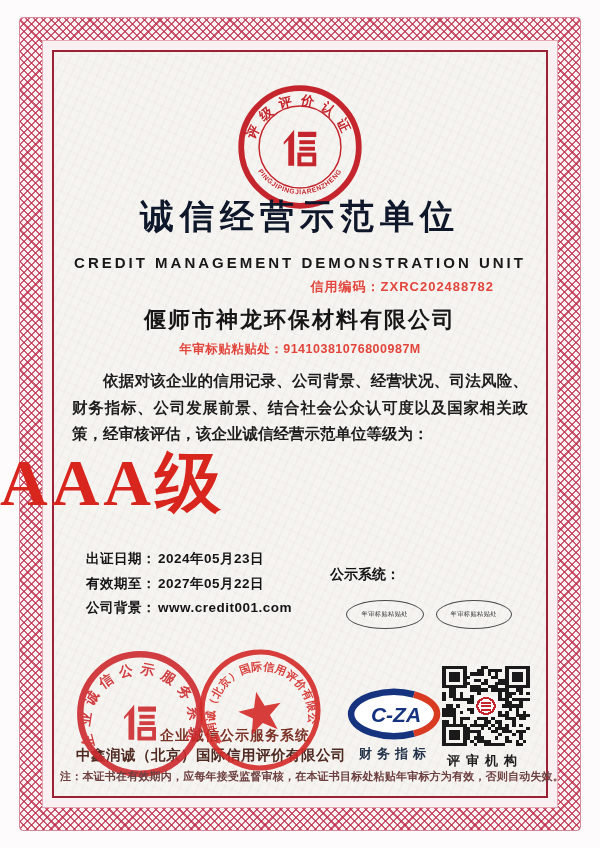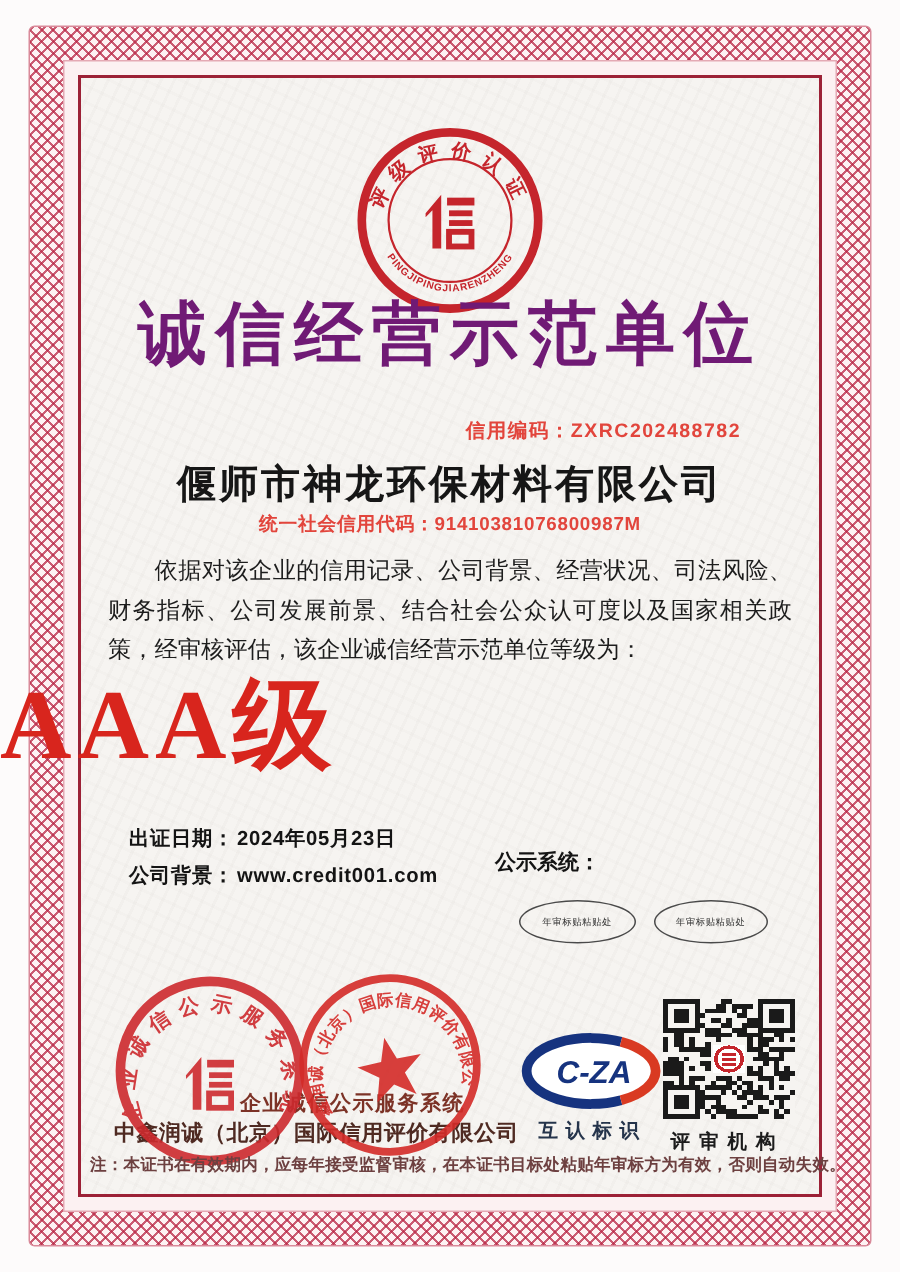--- a/index.html
+++ b/index.html
@@ -25,44 +25,44 @@
   .inner{
     position:absolute;left:52px;top:50px;right:52px;bottom:50px;
     background:
       repeating-linear-gradient(115deg, rgba(205,200,195,.10) 0 2px, rgba(0,0,0,0) 2px 8px),
       repeating-linear-gradient(25deg, rgba(210,205,200,.08) 0 2px, rgba(0,0,0,0) 2px 10px),
       #f6f4f1;
     border:2px solid #9c2136;
   }
   .title{
     left:0;right:0;top:198px;text-align:center;
-    font-family:Liberation Serif, serif;
-    font-size:46px;font-weight:900;color:#701a75;letter-spacing:6px;line-height:1.1;
+    font-family:Liberation Sans, sans-serif;
+    font-size:34px;font-weight:900;color:#0f172a;letter-spacing:6px;line-height:1.1;
   }
   .subtitle{
     left:0;right:0;top:254px;text-align:center;
     font-size:15px;font-weight:700;color:#181818;letter-spacing:3px;
   }
   .credit-code{
     right:106px;top:278px;text-align:right;
     font-size:13px;font-weight:700;color:#e2453c;letter-spacing:1px;
   }
   .company{
     left:0;right:0;top:305px;text-align:center;
-    font-size:26px;font-weight:900;color:#161616;letter-spacing:2px;
+    font-size:22px;font-weight:900;color:#161616;letter-spacing:2px;
     font-family:"Liberation Sans","DejaVu Sans",sans-serif;
   }
   .uscc{
     left:0;right:0;top:341px;text-align:center;
     font-size:12.5px;font-weight:700;color:#e2453c;letter-spacing:.5px;
   }
   .para{
     left:72px;top:368px;width:456px;
     font-family:"Liberation Serif","DejaVu Serif",serif;
-    font-size:15.5px;font-weight:400;color:#1d1d1d;line-height:1.72;
+    font-size:15.5px;font-weight:700;color:#1d1d1d;line-height:1.72;
     text-align:justify;text-indent:2em;
   }
   .grade{
     left:0;right:0;top:438px;text-align:left;
     font-family:"Liberation Serif","DejaVu Serif",serif;
     font-size:66px;font-weight:900;color:#d8251d;letter-spacing:4px;
   }
   .details{left:86px;top:547px;}
   .detail-row{font-size:13.5px;font-weight:700;color:#141414;line-height:24.5px;letter-spacing:.5px;}
   .detail-row .val{margin-left:2px;}
@@ -118,29 +118,33 @@
     <g fill="#c5252c" transform="translate(60,61) scale(0.62) translate(-63,-61)">
       <polygon points="38,52 54,33 54,88 45,88 45,49 38,56"></polygon>
       <rect x="60" y="36" width="28" height="8"></rect>
       <rect x="62" y="49" width="24" height="6"></rect>
       <rect x="62" y="59" width="24" height="6"></rect>
       <rect x="62" y="71" width="23" height="15" fill="none" stroke="#c5252c" stroke-width="6"></rect>
     </g>
   </svg>
 
   <div class="abs title">诚信经营示范单位</div>
+  <div class="abs subtitle">CREDIT MANAGEMENT DEMONSTRATION UNIT</div>
   <div class="abs credit-code">信用编码：ZXRC202488782</div>
   <div class="abs company">偃师市神龙环保材料有限公司</div>
-  <div class="abs uscc">统一社会信用代码：91410381076800987M</div>
+  <div class="abs uscc">年审标贴粘贴处：91410381076800987M</div>
   <div class="abs para">依据对该企业的信用记录、公司背景、经营状况、司法风险、财务指标、公司发展前景、结合社会公众认可度以及国家相关政策，经审核评估，该企业诚信经营示范单位等级为：</div>
   <div class="abs grade">AAA级</div>
 
   <div class="abs details">
     <div class="detail-row">
       <span>出证日期：</span><span class="val">2024年05月23日</span>
+    </div>
+    <div class="detail-row">
+      <span>有效期至：</span><span class="val">2027年05月22日</span>
     </div>
     <div class="detail-row">
       <span>公司背景：</span><span class="val">www.credit001.com</span>
     </div>
   </div>
 
   <div class="abs annual-label">公示系统：</div>
   <div class="abs sticker sticker1">
       <span>年审标贴粘贴处</span>
     </div>
@@ -178,21 +182,21 @@
     </text>
     <polygon fill="#d42b28" points="60,42 65.2,56.9 80.9,57.2 68.4,66.7 72.9,81.8 60,72.8 47.1,81.8 51.6,66.7 39.1,57.2 54.8,56.9"></polygon>
   </svg>
 
   <svg class="abs cza" width="100" height="56" viewBox="0 0 100 56">
     <ellipse cx="50" cy="28" rx="43" ry="22" fill="#ffffff"></ellipse>
     <path d="M 68,8.5 A 43,22 0 1 0 68,47.5" fill="none" stroke="#16337f" stroke-width="6.5"></path>
     <path d="M 68,8.5 A 43,22 0 0 1 68,47.5" fill="none" stroke="#d93a22" stroke-width="6.5"></path>
     <text x="50" y="36" text-anchor="middle" font-size="21" font-weight="bold" font-style="italic" fill="#16337f">C-ZA</text>
   </svg>
-  <div class="abs cza-cap">互认标识</div>
+  <div class="abs cza-cap">财务指标</div>
 
   <svg class="abs qr" width="88" height="80" viewBox="0 0 75 75" preserveAspectRatio="none" shape-rendering="crispEdges">
     <rect x="0" y="0" width="75" height="75" fill="#f6f4f1"></rect>
     <g id="qr-mods" fill="#1a1a1a">
         <rect x="33" y="0" width="3" height="3"></rect>
         <rect x="36" y="0" width="3" height="3"></rect>
         <rect x="30" y="3" width="3" height="3"></rect>
         <rect x="33" y="3" width="3" height="3"></rect>
         <rect x="39" y="3" width="3" height="3"></rect>
         <rect x="42" y="3" width="3" height="3"></rect>

